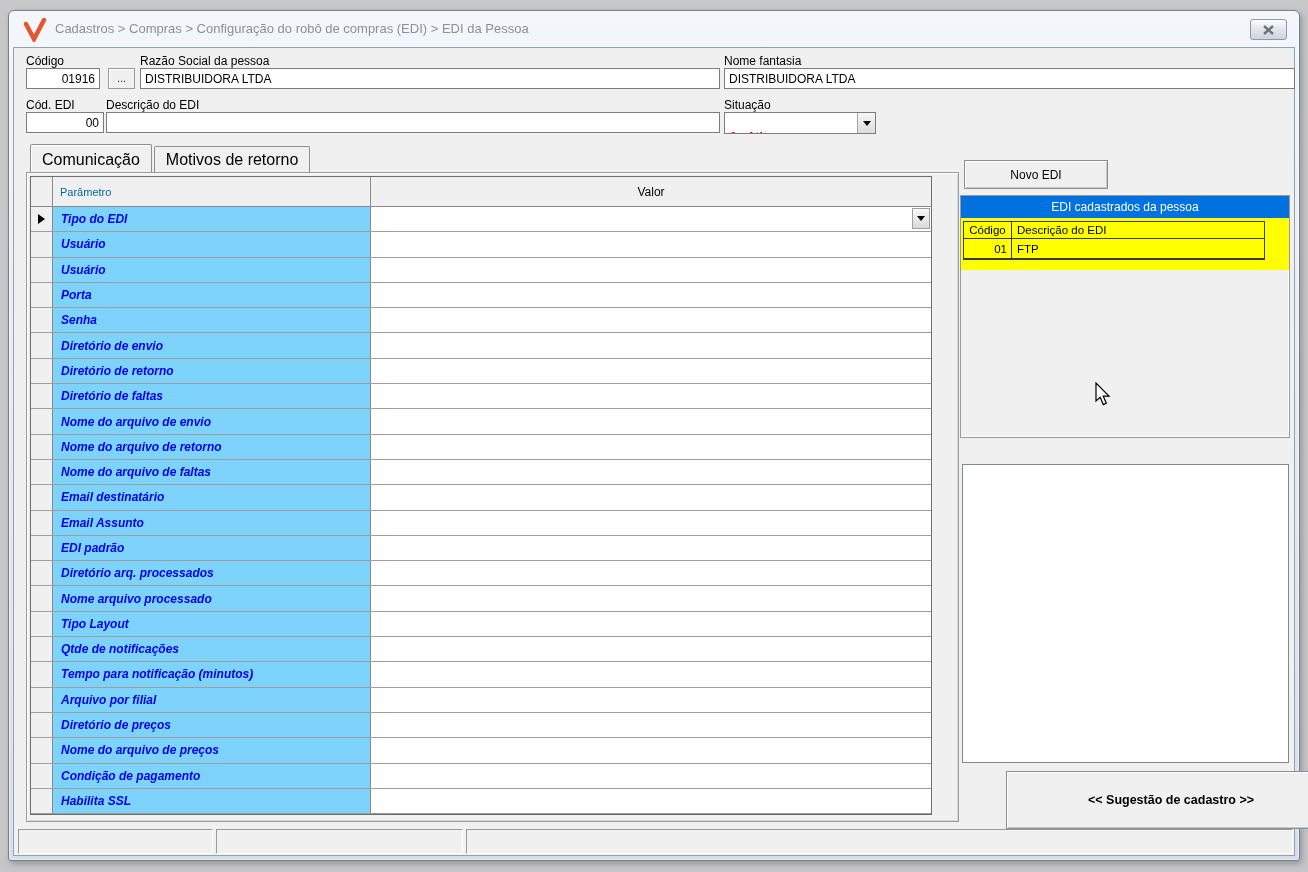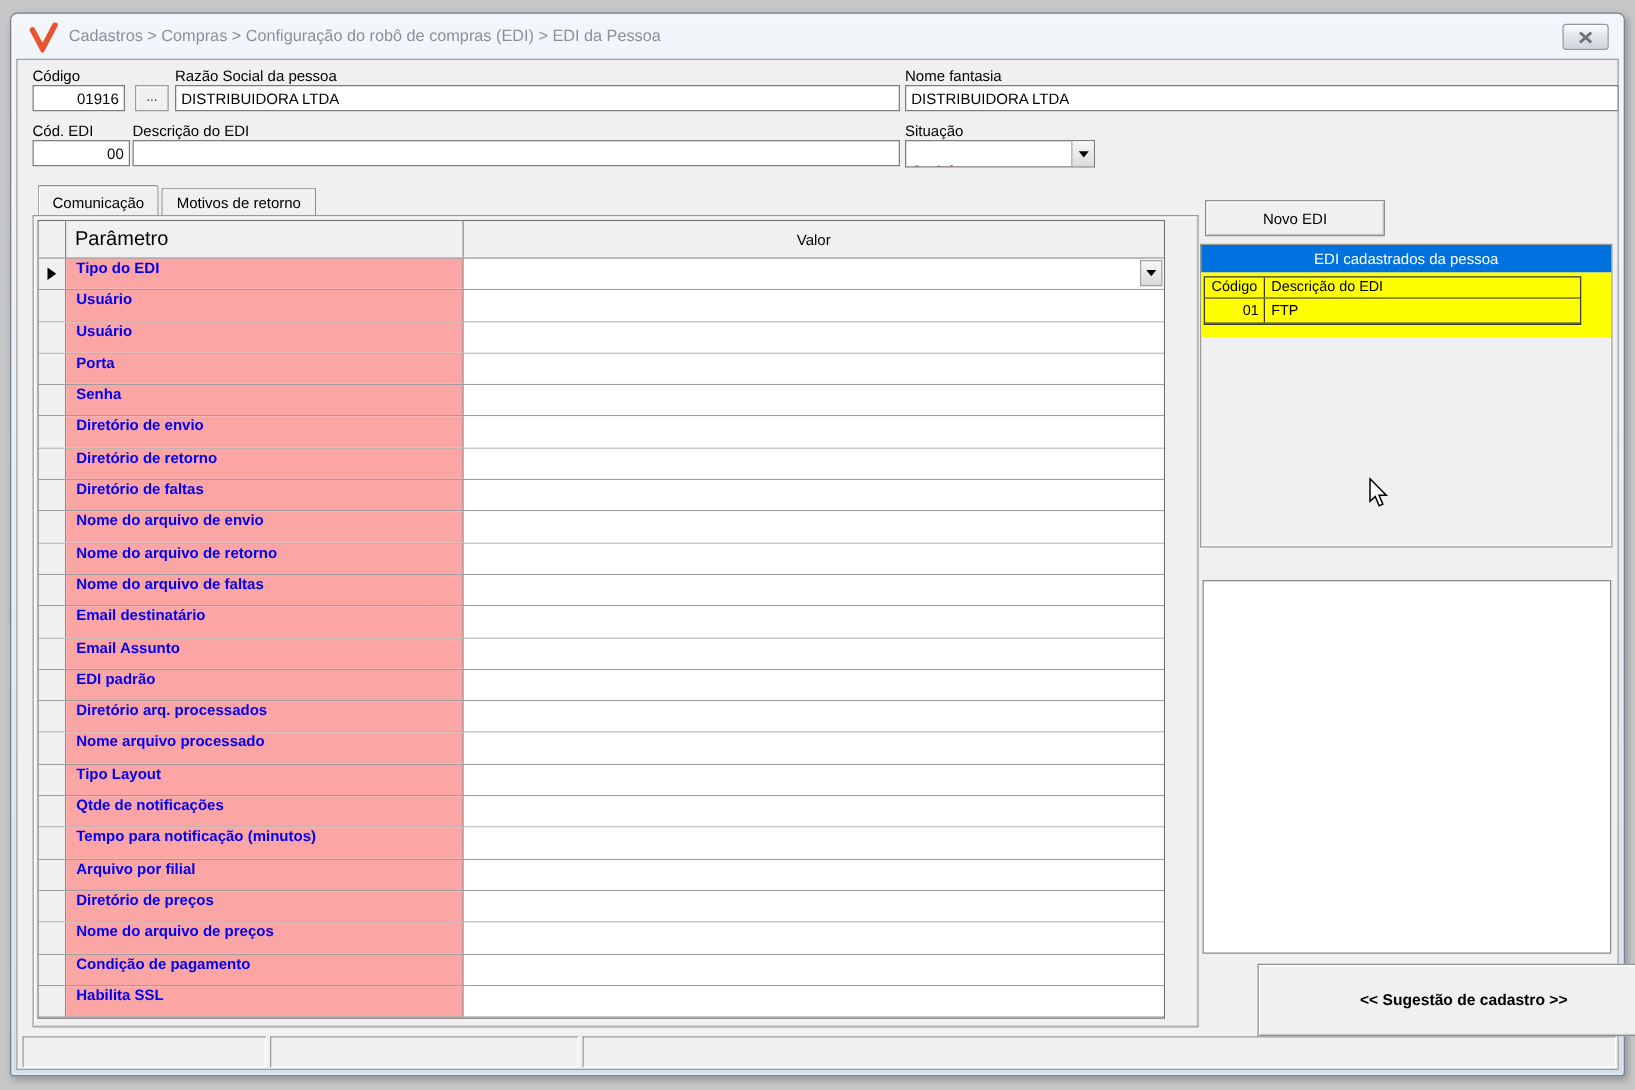--- a/index.html
+++ b/index.html
@@ -33,38 +33,38 @@
 
   .combo { position:absolute; height:22px; background:#fff; border:1px solid #7c7c7c; display:flex; }
   .combo .combo-text { flex:1; font-size:12px; font-weight:bold; padding:17px 0 0 5px;
                        color:var(--status-red,#e00000); overflow:hidden; white-space:nowrap; }
   .combo .dd-btn { width:18px; background:linear-gradient(#f6f6f6,#dcdcdc);
                    border-left:1px solid #a5a5a5; display:flex; align-items:center; justify-content:center; }
   .darr { width:0; height:0; border-left:4px solid transparent; border-right:4px solid transparent;
           border-top:5px solid #000; }
 
   .tabs { position:absolute; left:16px; top:100px; height:24px; display:flex; align-items:flex-end; }
-  .tab { font-size:12px; padding:4px 11px 3px; border:1px solid #8e8e8e; border-bottom:none;
+  .tab { font-size:16px; padding:4px 11px 3px; border:1px solid #8e8e8e; border-bottom:none;
          border-radius:2px 2px 0 0; background:#f0f0f0; margin-right:2px; color:#000; position:relative; }
   .tab.active { padding-top:6px; z-index:3; box-shadow:inset 1px 1px 0 #fff; }
 
   .left-panel { position:absolute; left:12px; top:124px; width:933px; height:650px;
                 background:#f0f0f0; border:1px solid #9b9b9b;
                 box-shadow:inset 1px 1px 0 #fff, inset -1px -1px 0 #d9d9d9; }
   .pgrid { position:absolute; left:3px; top:3px; width:902px; border:1px solid #6e6e6e; background:#fff; }
   .phead { display:flex; height:30px; background:#f0f0f0; border-bottom:1px solid #8a8a8a; }
   .phead .h-ind { width:22px; border-right:1px solid #8a8a8a; }
-  .phead .h-param { width:318px; border-right:1px solid #8a8a8a; font-size:16px; color:#000000;
+  .phead .h-param { width:318px; border-right:1px solid #8a8a8a; font-size:11px; color:#0369a1;
                     display:flex; align-items:center; padding-left:7px; }
   .phead .h-val { flex:1; font-size:12px; color:#000; display:flex; align-items:center; justify-content:center; }
   .prow { display:flex; height:25.3px; border-bottom:1px solid #9d9d9d; }
   .prow .c-ind { width:22px; background:#f0f0f0; border-right:1px solid #8a8a8a;
                  display:flex; align-items:center; justify-content:center; }
-  .prow .c-param { width:318px; background:#fca5a5; border-right:1px solid #8a8a8a;
-                   display:flex; align-items:flex-start; padding-left:8px; }
+  .prow .c-param { width:318px; background:#7dd3fc; border-right:1px solid #8a8a8a;
+                   display:flex; align-items:center; padding-left:8px;font-style:italic; }
   .prow .c-param span { font-size:12px; font-weight:bold; color:var(--param-blue,#0000ee); white-space:nowrap; }
   .prow .c-val { flex:1; background:#fff; position:relative; display:flex; align-items:center; padding-left:4px;
                  font-size:12px; }
   .tri { display:none; width:0; height:0; border-left:7px solid #000;
          border-top:5px solid transparent; border-bottom:5px solid transparent; }
   .prow.current .tri { display:block; }
   .combo-btn { display:none; position:absolute; right:1px; top:1px; width:18px; height:21px;
                background:linear-gradient(#f8f8f8,#dadada); border:1px solid #a0a0a0;
                align-items:center; justify-content:center; }
   .prow.current .combo-btn { display:flex; }

